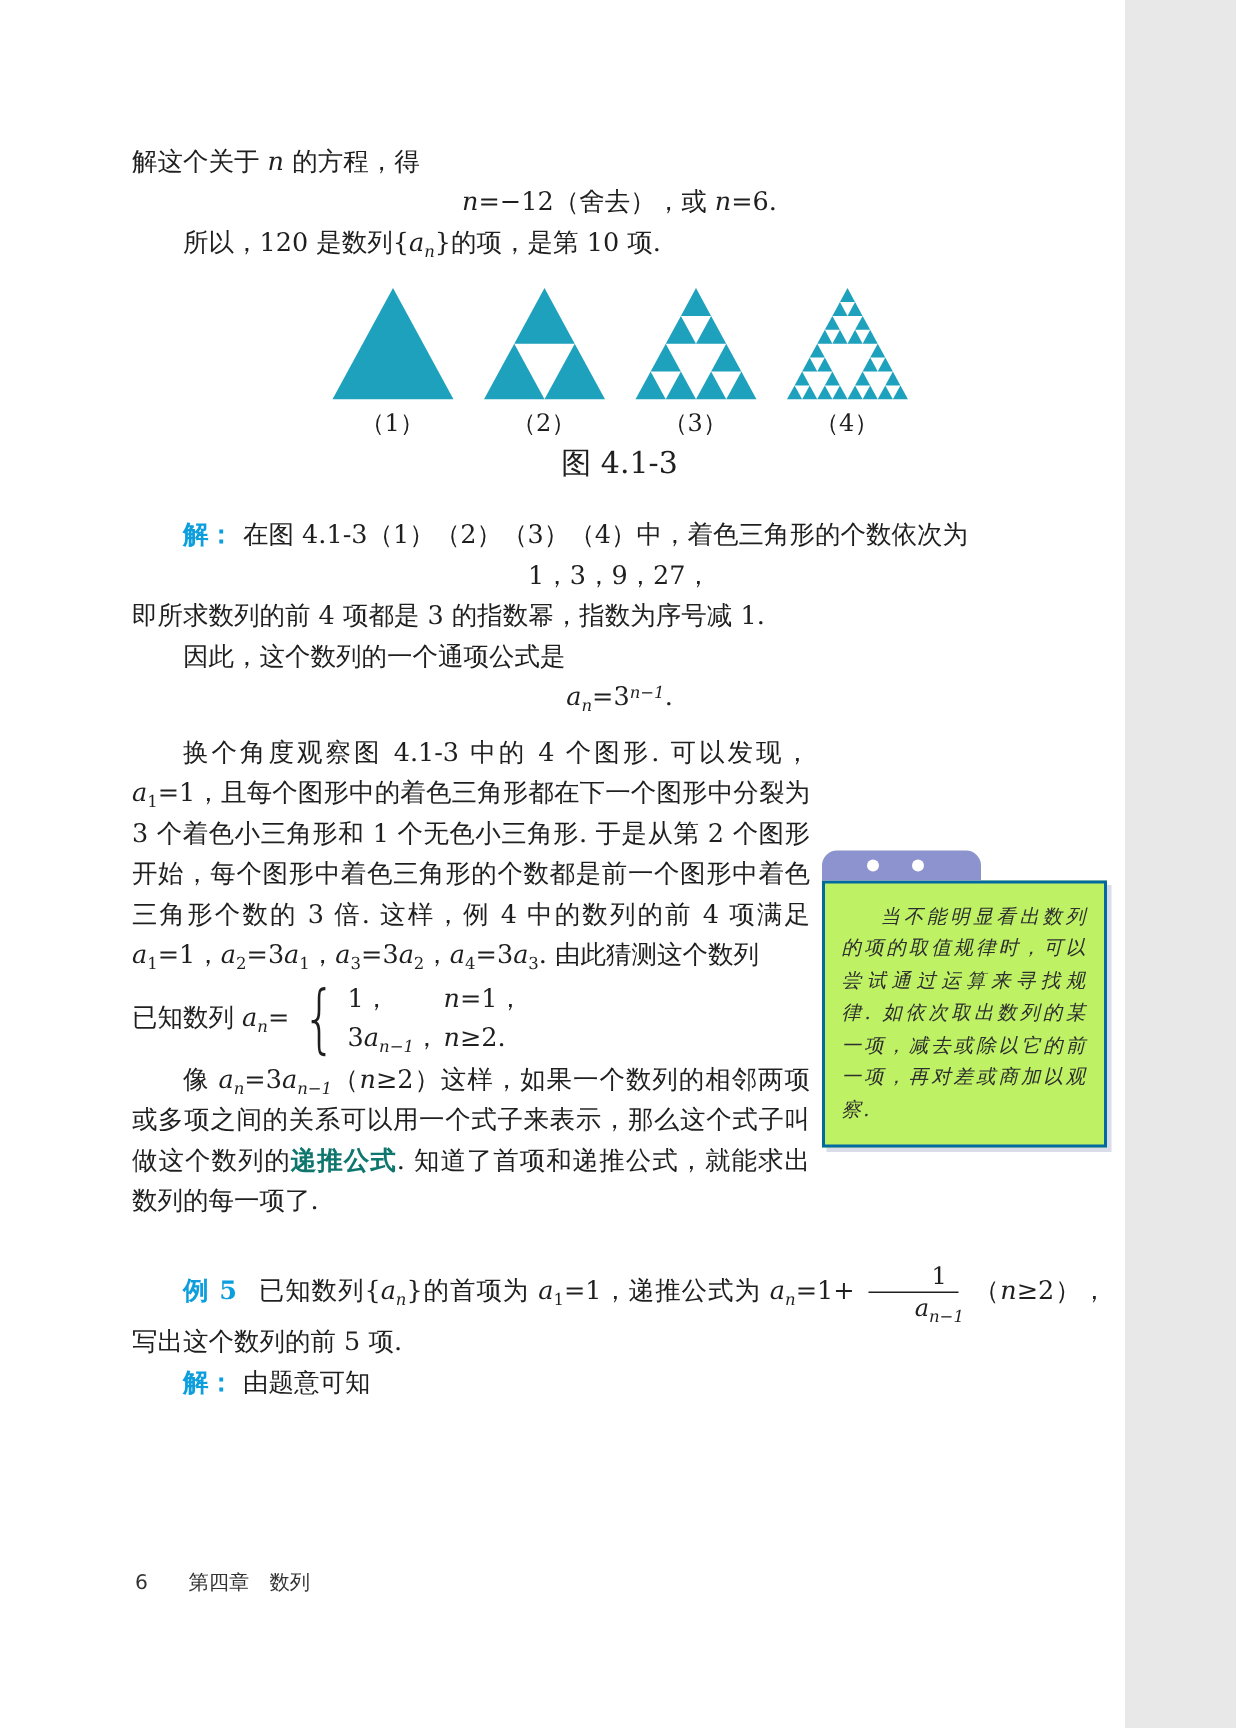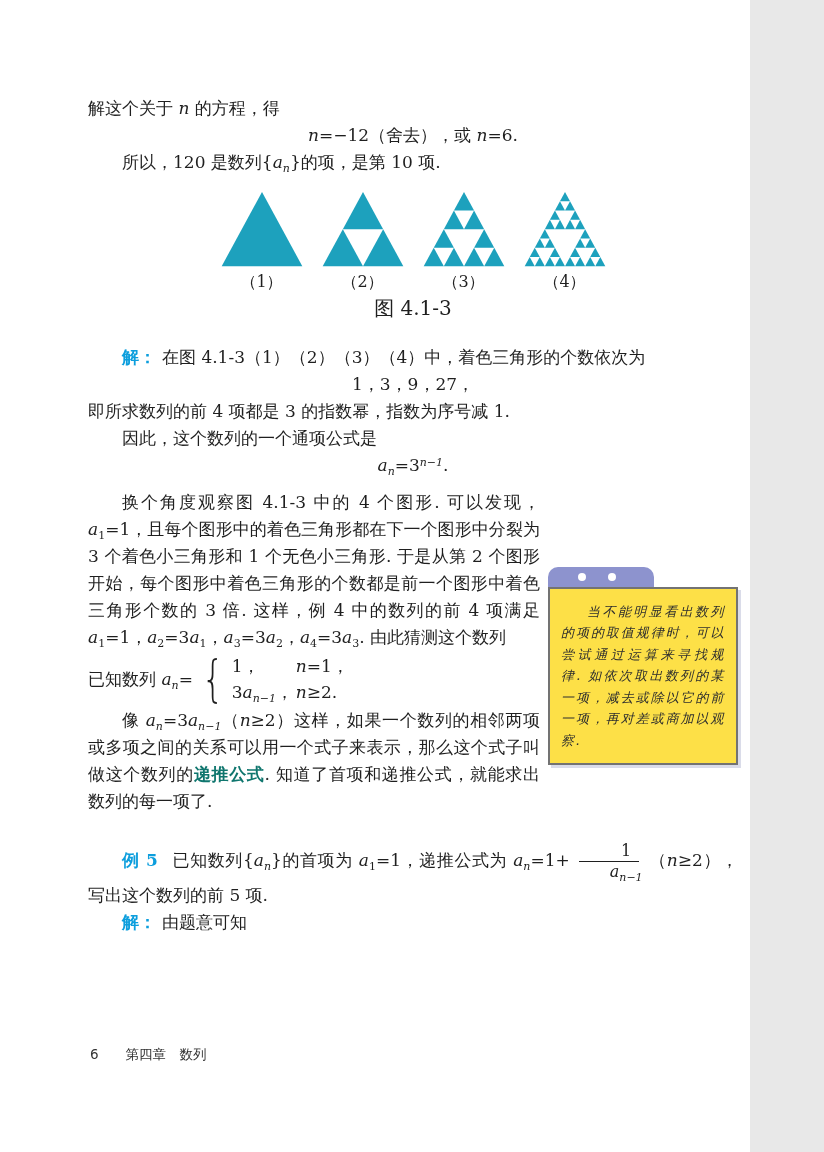--- a/index.html
+++ b/index.html
@@ -46,21 +46,21 @@
   .pw-val { width:64px; }
 
   
   .notebox-wrap { margin-top:28px; position:relative; }
   .note-tab { width:106px; height:20px; border-radius:10px 10px 0 0;
               background:#8d93ce; position:relative; }
   .note-tab .dot { position:absolute; top:6px; width:8px; height:8px;
                    border-radius:50%; background:#ffffff; }
   .dot-1 { left:30px; }
   .dot-2 { left:60px; }
-  .note-body { border:2px solid #737373; background:#fde047;
+  .note-body { border:2px solid #0369a1; background:#bef264;
                box-shadow:3px 3px 0 #dadce9;
                padding:12px 11px; }
   .note-text { font-size:13px; line-height:21.5px; letter-spacing:1.5px;
                text-align:justify; text-indent:2em; font-style:italic; color:#2e2e2e; }
 
   
   .frac { display:inline-flex; flex-direction:column; align-items:center;
           vertical-align:middle; margin:0 4px; font-size:16px; line-height:20px; }
   .frac .num { padding:0 8px; border-bottom:1.2px solid #1f1f1f; }
   .frac .den { padding:0 2px; }

